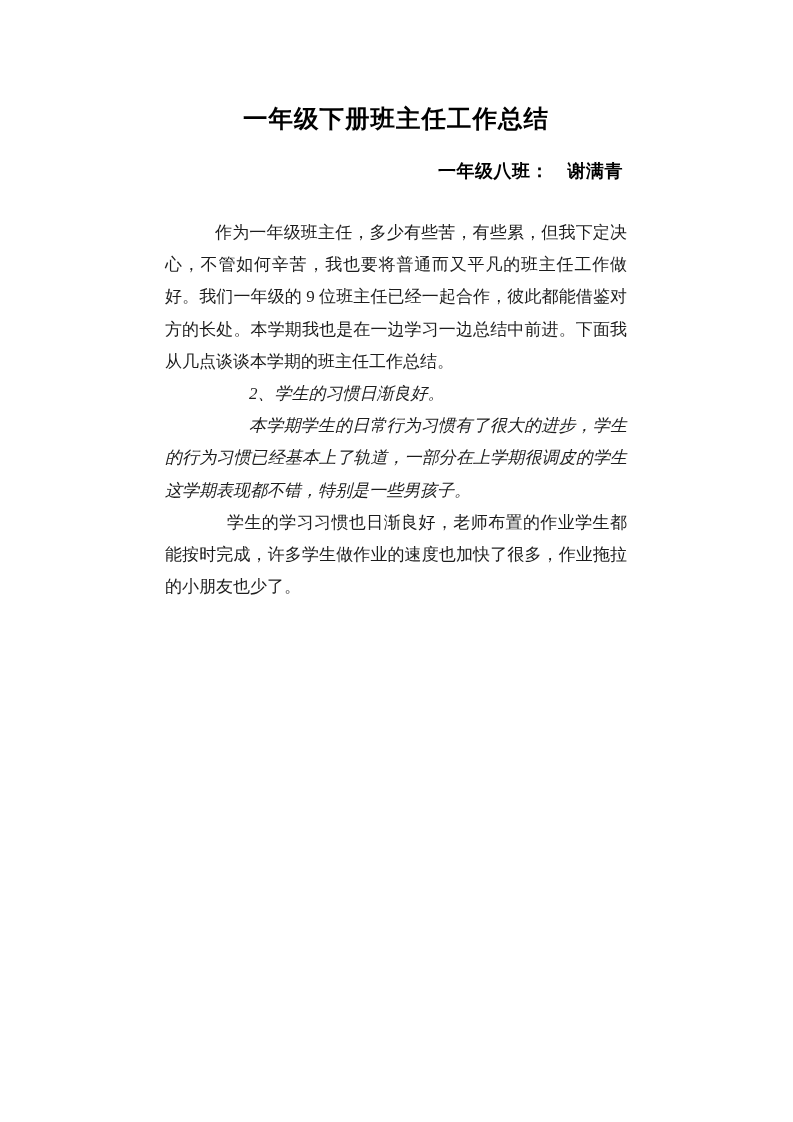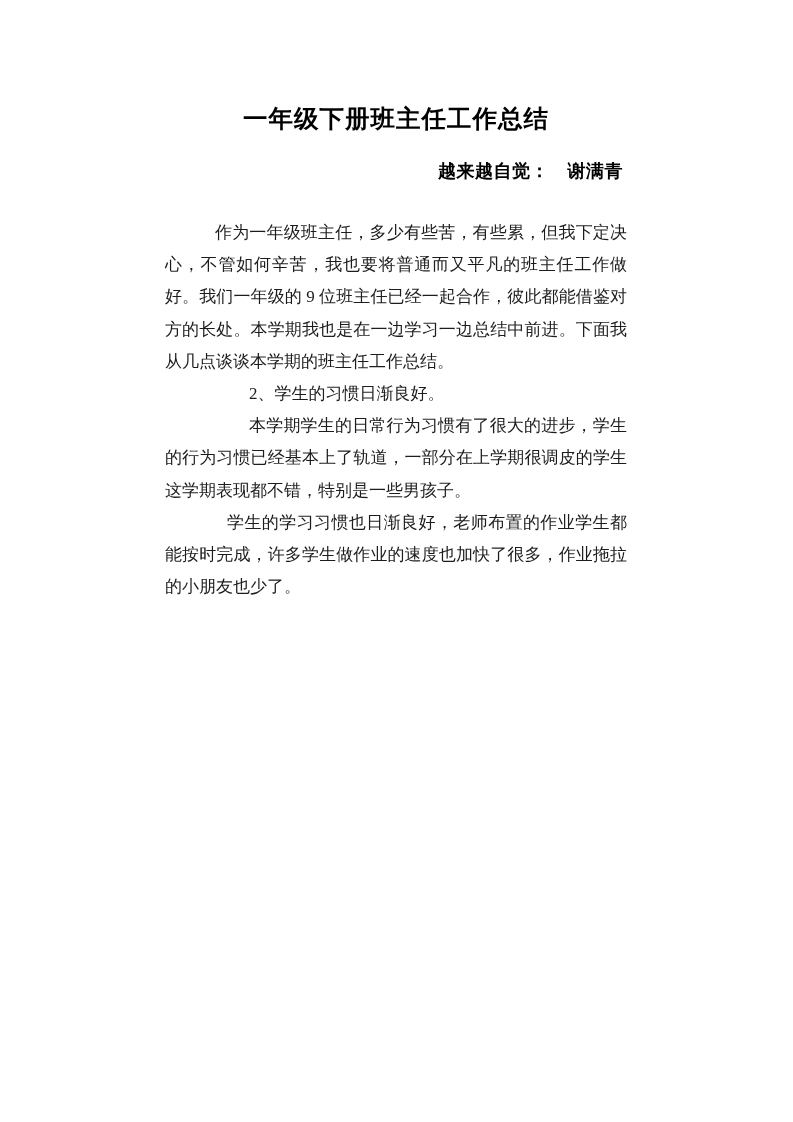--- a/index.html
+++ b/index.html
@@ -39,32 +39,32 @@
   }
   .doc-body p {
     margin: 0;
     font-size: 17px;
     line-height: 32.2px;
     text-align: justify;
     word-break: break-all;
   }
   .i-sm { text-indent: 50px; }
   .i-md { text-indent: 62px; }
-  .i-lg { text-indent: 84px; }
+  .i-lg { text-indent: 84px; font-style: italic; }
   .i-xl { text-indent: 92px; }
   .sec-gap { margin-top: 20px !important; }
 </style>
 </head>
 <body>
 
 <div class="page">
 
   <h1 class="doc-title">一年级下册班主任工作总结</h1>
 
-  <div class="doc-byline">越来越自觉：　谢满青</div>
+  <div class="doc-byline">一年级八班：　谢满青</div>
 
   <div class="doc-body">
     <p class="i-sm">作为一年级班主任，多少有些苦，有些累，但我下定决心，不管如何辛苦，我也要将普通而又平凡的班主任工作做好。我们一年级的 9 位班主任已经一起合作，彼此都能借鉴对方的长处。本学期我也是在一边学习一边总结中前进。下面我从几点谈谈本学期的班主任工作总结。</p>
 
 
 
     <p class="i-lg">2、学生的习惯日渐良好。</p>
 
     <p class="i-lg">本学期学生的日常行为习惯有了很大的进步，学生的行为习惯已经基本上了轨道，一部分在上学期很调皮的学生这学期表现都不错，特别是一些男孩子。</p>
 

